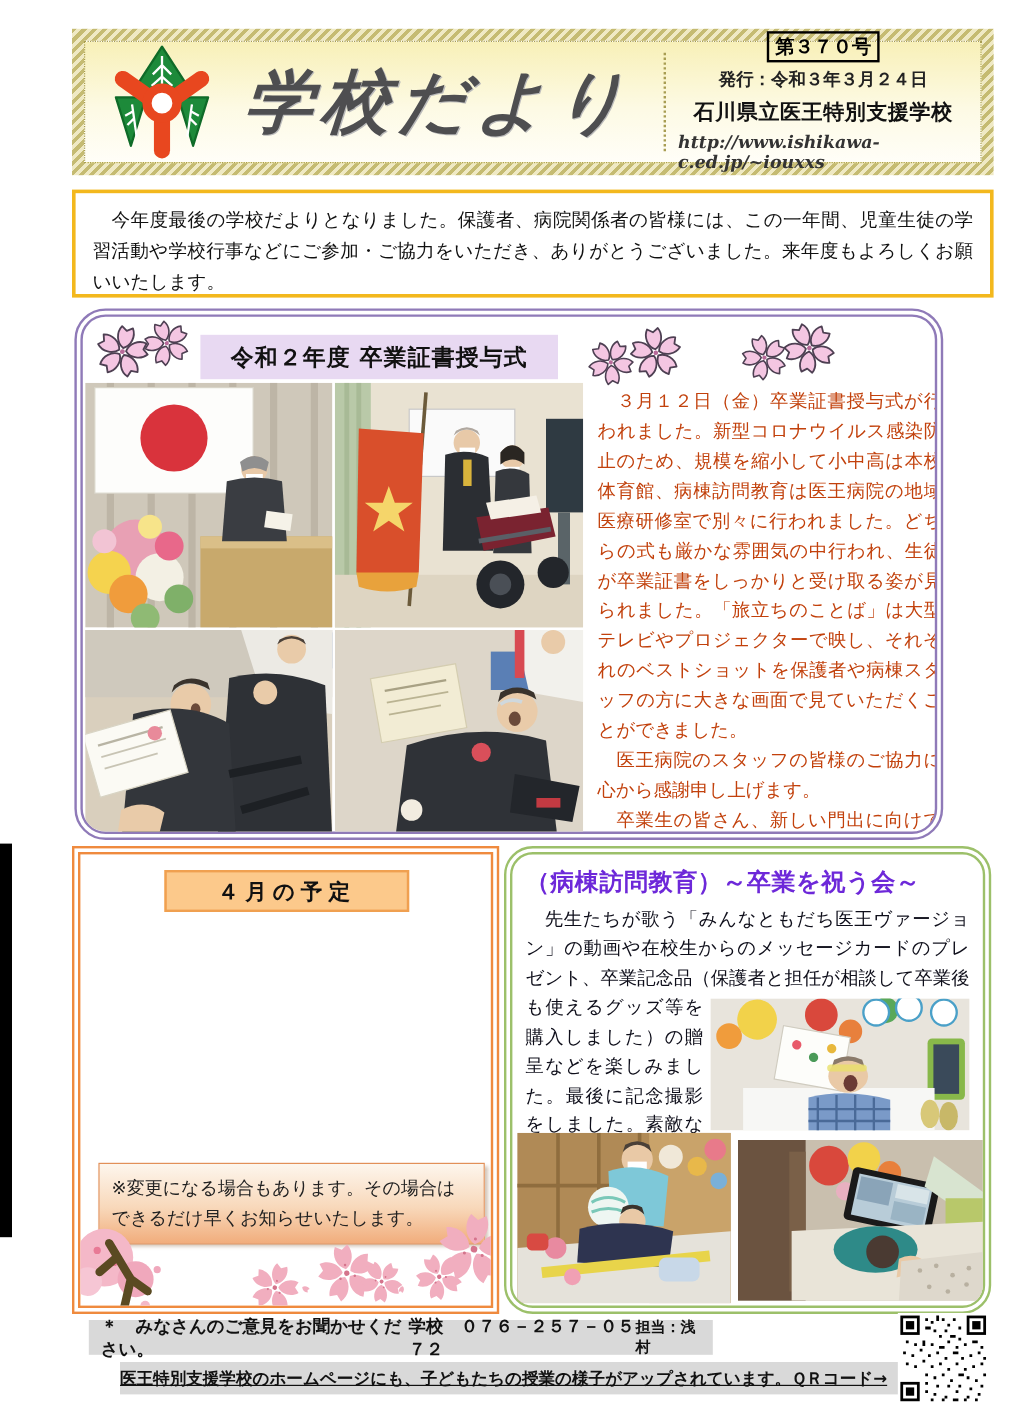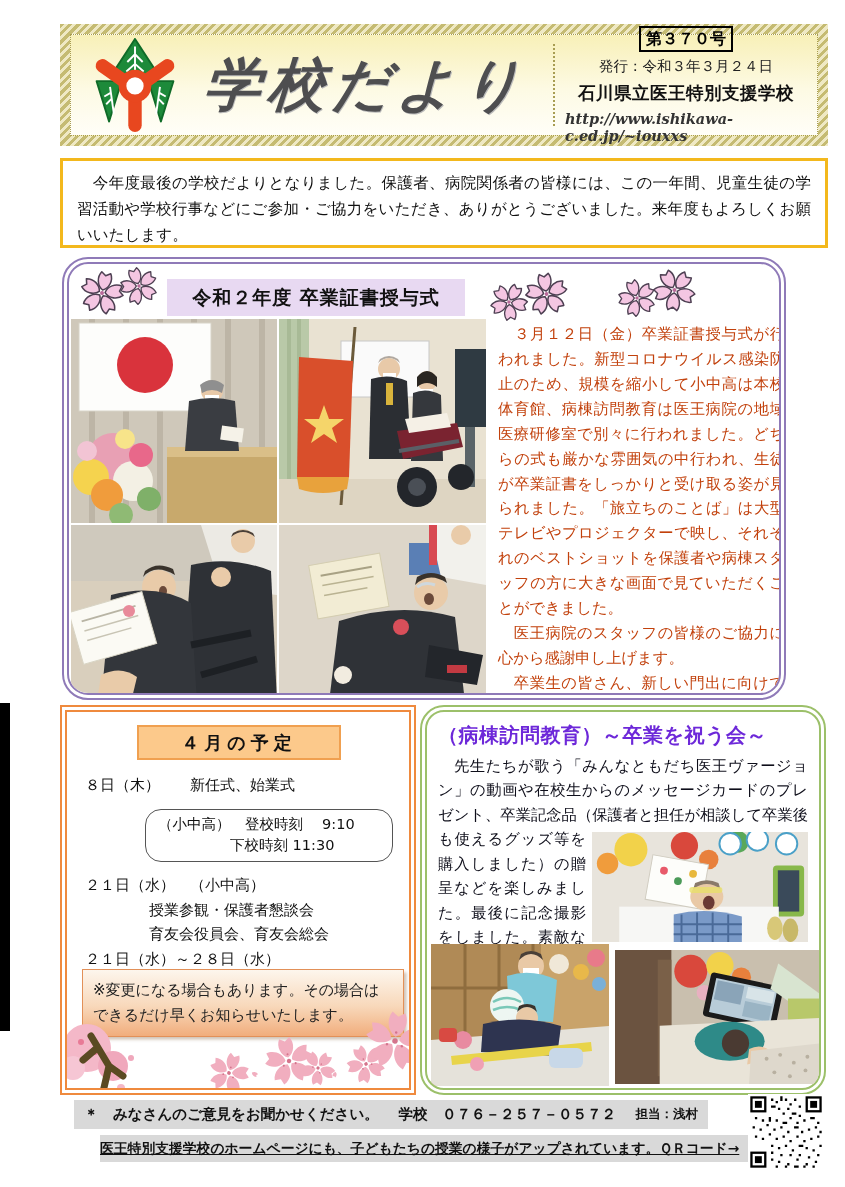--- a/index.html
+++ b/index.html
@@ -13,21 +13,21 @@
   .header-in { width:100%; height:100%; border:1px dotted #a89d52;
                background:linear-gradient(180deg,#f8f0b8 0%,#fdfae4 55%,#fffef8 100%);
                display:flex; align-items:center; }
   .logo { margin-left:16px; flex:0 0 96px; }
   .nl-title { flex:1; text-align:center; font-family:"DejaVu Serif","Liberation Serif",serif;
               font-style:italic; font-weight:bold; font-size:57px; color:#4e4e50;
               letter-spacing:7px; transform:skewX(-4deg); text-shadow:1px 1px 0 #bbb; }
   .head-sep { border-left:2px dotted #a89d52; height:82%; margin:0 10px 0 4px; }
   .head-right { flex:0 0 252px; display:flex; flex-direction:column; align-items:center; gap:5px; padding-right:10px; }
   .issue-no { font-size:16px; font-weight:bold; border:2px solid #000; padding:0 5px; line-height:1.35; }
-  .pub-date { font-size:14.5px; font-weight:normal; color:#222; }
+  .pub-date { font-size:14.5px; font-weight:bold; color:#222; }
   .school-name { font-size:17.5px; font-weight:bold; color:#111; letter-spacing:0.5px; }
   .school-url { font-size:14.5px; font-style:italic; font-weight:bold; color:#333;
                 font-family:"DejaVu Serif","Liberation Serif",serif; }
 
   
   .intro { left:60px; top:158px; width:768px; height:90px; border:3px solid #f3b81d;
            padding:9px 14px; font-size:15.5px; line-height:1.68; color:#111; text-align:justify; }
 
   
   .grad-outer { left:62px; top:257px; width:724px; height:443px; border:2px solid #8f7ab8;
@@ -64,21 +64,21 @@
                 border-radius:24px; padding:3px; }
   .ward-inner { width:100%; height:100%; border:2px solid #9cc06a; border-radius:19px;
                 position:relative; overflow:hidden; padding:8px 11px; }
   .ward-title { font-size:20px; font-weight:bold; color:#6d28d9; letter-spacing:0.5px; margin:2px 0 5px; }
   .ward-text { font-size:15.3px; line-height:1.6; color:#0e0e1a; text-align:justify; }
   .float-a { float:right; width:222px; height:188px; shape-outside:inset(78px 0 0 6px); position:relative; margin-left:6px; }
   .float-a svg { position:absolute; left:6px; top:78px; }
   .ward-photos svg { position:absolute; }
 
   
-  .foot1 { left:74px; top:1100px; width:634px; height:29px; background:#d9d9d9;
+  .foot1 { left:74px; top:1100px; width:520px; height:29px; background:#d9d9d9;
            display:flex; align-items:center; justify-content:space-between; padding:0 10px;
            font-weight:bold; font-size:14.5px; color:#111; }
   .foot1 .contact { font-size:12.5px; }
   .foot2 { left:100px; top:1135px; width:650px; height:27px; background:#d9d9d9;
            display:flex; align-items:center; justify-content:flex-start;
            font-weight:bold; font-size:13.8px; color:#111;text-decoration:underline; }
   .qr { left:748px; top:1094px; }
 
   .black-bar { left:0; top:703px; width:10px; height:328px; background:#000; }
 
@@ -287,33 +287,20 @@
         <p>　３月１２日（金）卒業証書授与式が行われました。新型コロナウイルス感染防止のため、規模を縮小して小中高は本校体育館、病棟訪問教育は医王病院の地域医療研修室で別々に行われました。どちらの式も厳かな雰囲気の中行われ、生徒が卒業証書をしっかりと受け取る姿が見られました。「旅立ちのことば」は大型テレビやプロジェクターで映し、それぞれのベストショットを保護者や病棟スタッフの方に大きな画面で見ていただくことができました。</p>
         <p>　医王病院のスタッフの皆様のご協力に心から感謝申し上げます。</p>
         <p>　卒業生の皆さん、新しい門出に向けてみんなで応援しています。卒業おめでとうございます。</p>
       </div>
     </div>
   </div>
 
   <div class="abs apr-outer">
     <div class="apr-inner">
       <div class="apr-title">４月の予定</div>
-      <div class="apr-list">
-        <div class="apr-row">８日（木）　　新任式、始業式</div>
-        <div class="timebox">
-          <div>（小中高）　登校時刻　 9:10</div>
-          <div class="t2">下校時刻 11:30</div>
-        </div>
-        <div class="apr-row">２１日（水）　（小中高）</div>
-        <div class="apr-row apr-ind">授業参観・保護者懇談会</div>
-        <div class="apr-row apr-ind">育友会役員会、育友会総会</div>
-        <div class="apr-row">２１日（水）～２８日（水）</div>
-        <div class="apr-row apr-ind">（病棟訪問教育）</div>
-        <div class="apr-row apr-ind">授業参観・保護者懇談期間</div>
-      </div>
       <div class="apr-note">
         <span>※変更になる場合もあります。その場合はできるだけ早くお知らせいたします。</span>
       </div>
 
       <svg class="dec" style="left:-6px;top:310px" width="120" height="76" viewBox="0 0 120 76">
         <circle cx="26" cy="26" r="24" fill="#f4b8c8"></circle>
           <circle cx="52" cy="44" r="15" fill="#f0a8bc"></circle>
         <circle cx="12" cy="46" r="12" fill="#f6c6d4"></circle>
         <circle cx="20" cy="20" r="3" fill="#e87a96"></circle>
           <circle cx="34" cy="30" r="3" fill="#e87a96"></circle>

